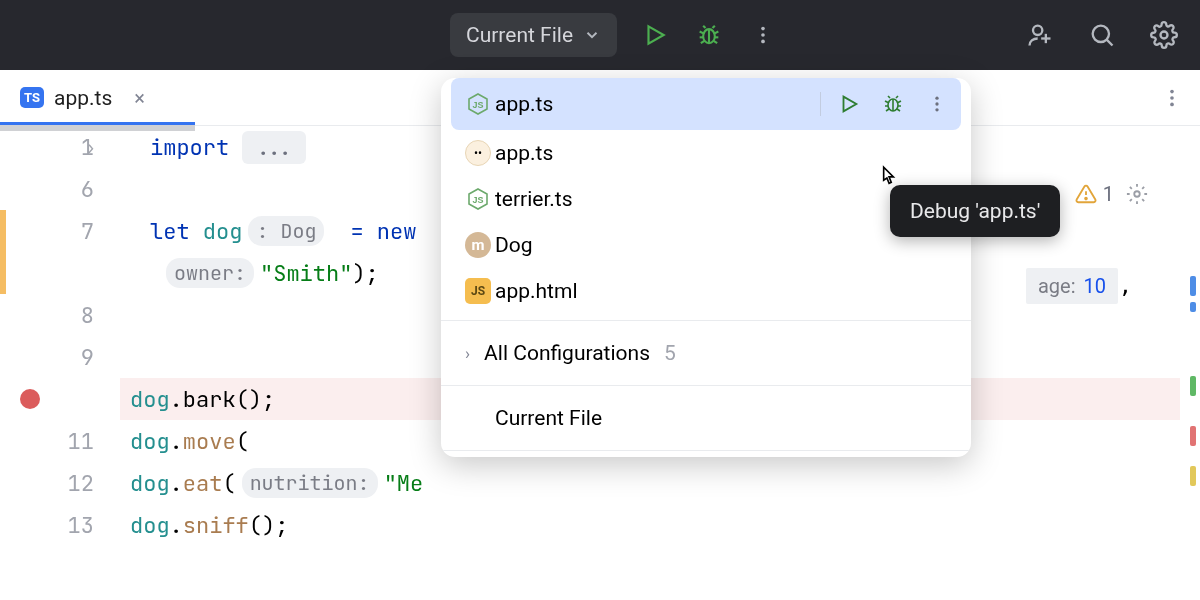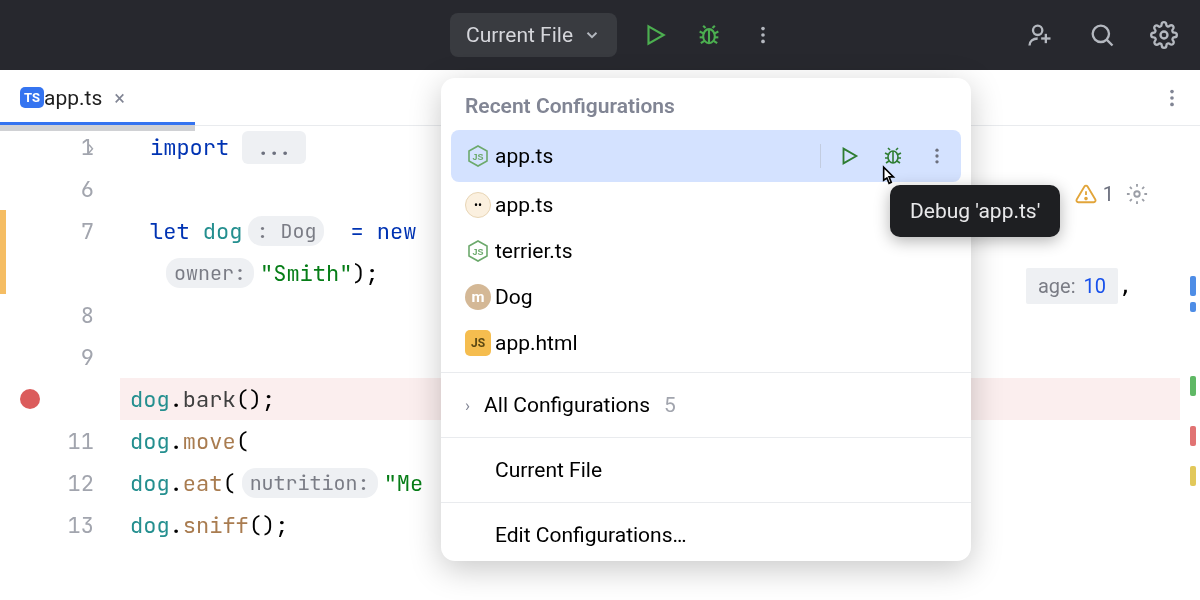--- a/index.html
+++ b/index.html
@@ -52,20 +52,21 @@
 }
 .tab-area {
   display: flex;
   align-items: center;
   height: 56px;
   border-bottom: 1px solid #e9ebee;
 }
 .tab {
   display: flex;
   align-items: center;
+  gap: 10px;
   padding: 0 16px 0 20px;
   height: 100%;
   position: relative;
 }
 .tab-underline {
   position: absolute;
   bottom: -1px; left: 0;
   width: 195px; height: 4px;
   background: #3574f0;
 }
@@ -113,21 +114,21 @@
 .fold-arrow { position:absolute; right:-2px; color:#a2a5ae; font-size:18px; }
 .breakpoint {
   position:absolute; left:20px; top:50%; transform:translateY(-50%);
   width:20px; height:20px; border-radius:50%; background:#db5c5c;
 }
 .code { flex:1; position:relative; }
 .code-line { height:42px; display:flex; align-items:center; padding-left:10px; }
 .code-line.breakpoint-line { background:#fbeeee; margin-right: 20px; }
 .kw { color:#0033b3;margin-left:20px; }
 .ident { color:#248f8f; }
-.prop { color:#404040; }
+.prop { color:#000000; }
 .str { color:#067d17; }
 .num { color:#1750eb; }
 .fn { color:#a97c50; }
 .hint {
   background:#eef0f3; color:#7a7c85;
   border-radius:14px; padding:2px 8px; margin:0 6px;
   font-size:20px;
 }
 .ellipsis-fold {
   background:#eef0f3; color:#6c707e;
@@ -410,21 +411,20 @@
 
 <div class="right-strip">
   <div class="strip-mark" style="top:150px; background:#4e8de6"></div>
   <div class="strip-mark" style="top:176px; background:#4e8de6; height:10px"></div>
   <div class="strip-mark" style="top:250px; background:#5fb865"></div>
   <div class="strip-mark" style="top:300px; background:#e17373"></div>
   <div class="strip-mark" style="top:340px; background:#e2c85a"></div>
 </div>
 
 <div class="popup">
-  <div class="popup-header">Recent Configurations</div>
   <div class="popup-item highlighted">
     <span class="node-icon">
       <svg width="24" height="24" viewBox="0 0 24 24" fill="none" stroke="#6ca96c" stroke-width="1.6">
           <polygon points="12 2 21 7 21 17 12 22 3 17 3 7 12 2"></polygon>
           <text x="12" y="16" text-anchor="middle" font-size="9" fill="#6ca96c" font-family="sans-serif" stroke="none" font-weight="bold">JS</text>
         </svg>
     </span>
     <span>app.ts</span>
     <div class="popup-item-actions">
       <div class="popup-item-divider"></div>
@@ -481,23 +481,20 @@
   <div class="popup-row">
     <span style="color:#818594; font-size:17px">›</span>
     <span>All Configurations</span>
     <span class="count-badge">5</span>
   </div>
   <div class="popup-sep"></div>
   <div class="popup-row" style="padding-left:54px">
     <span>Current File</span>
   </div>
   <div class="popup-sep"></div>
-  <div class="popup-row" style="padding-left:54px">
-    <span>Edit Configurations…</span>
-  </div>
 </div>
 
 <div class="cursor-hand">
   <svg width="26" height="26" viewBox="0 0 24 24" fill="#fff" stroke="#000" stroke-width="1.5">
       <path d="M8 2v12l3-2 2 5 2-1-2-5h4L8 2z"></path>
     </svg>
 </div>
 
 <div class="tooltip">
   <span>Debug 'app.ts'</span>

